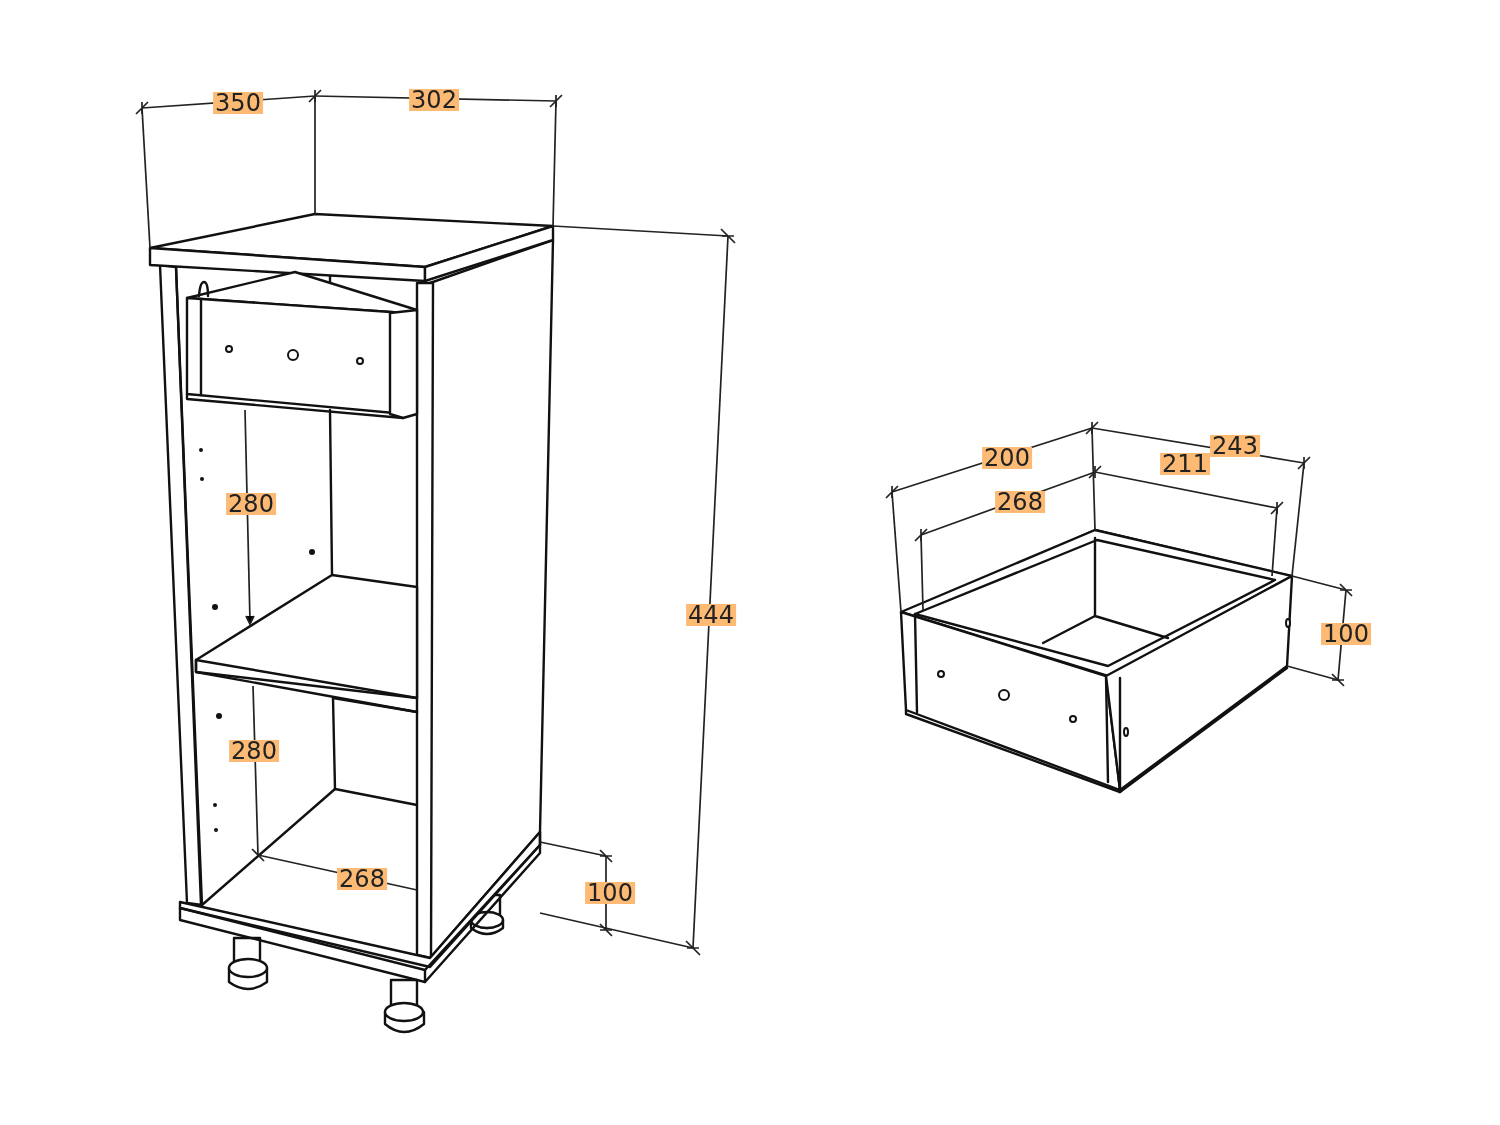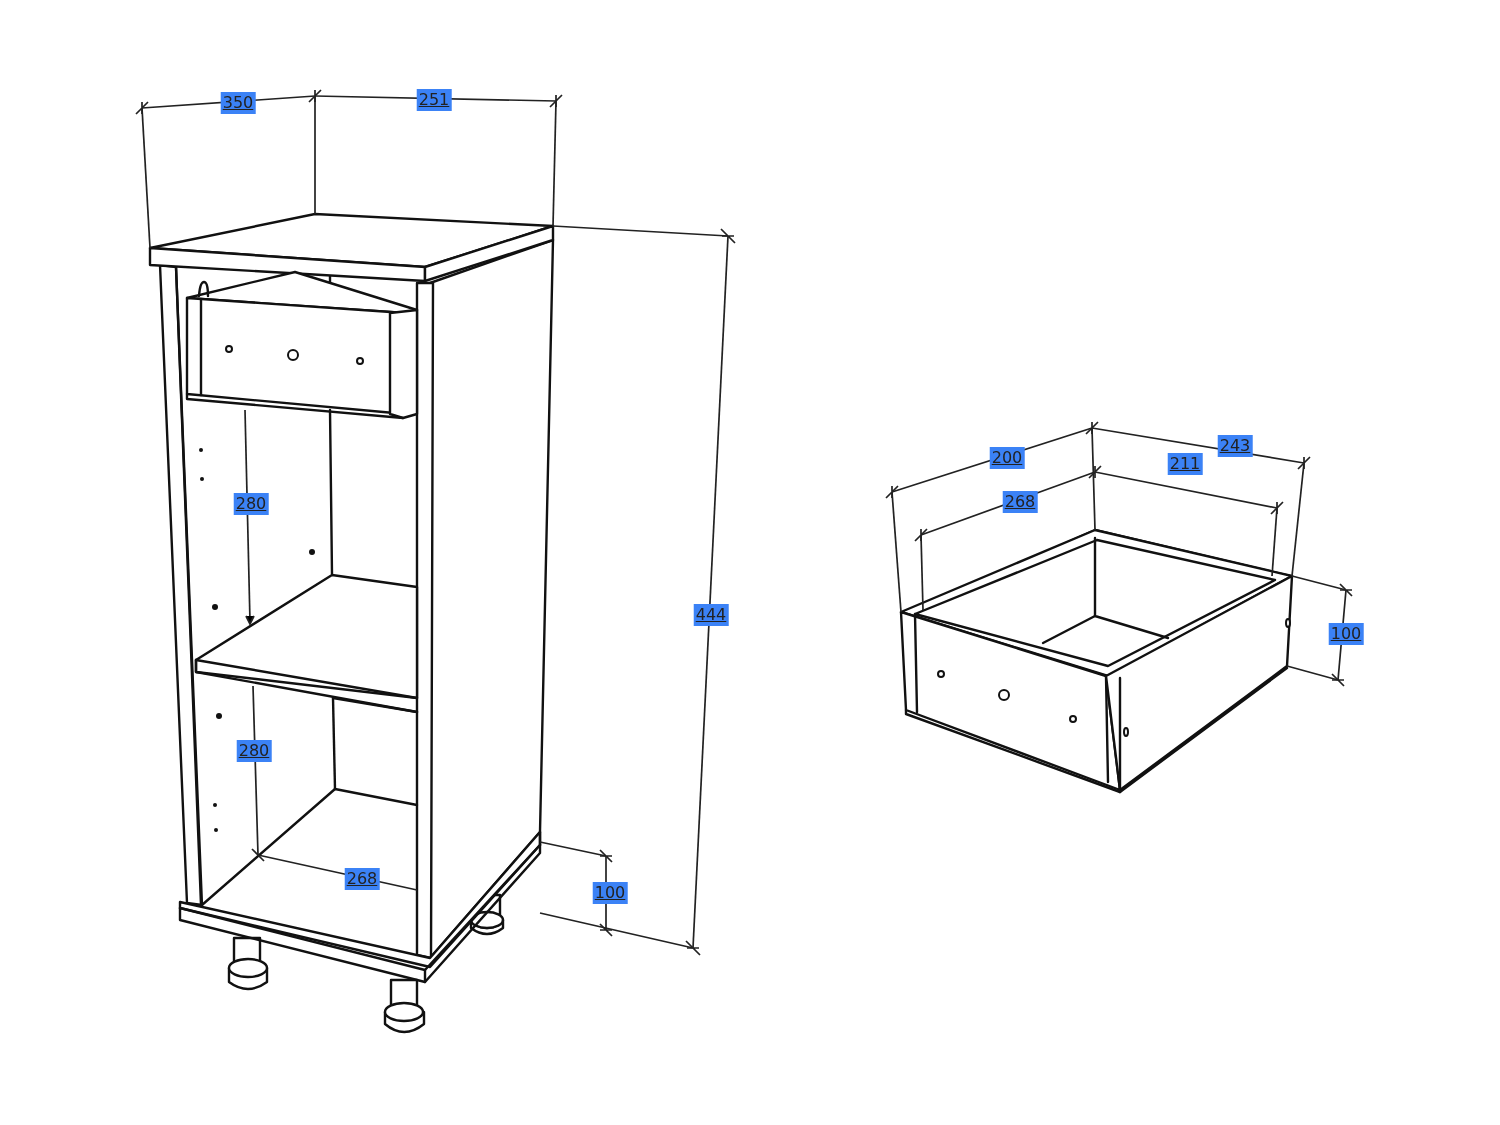--- a/index.html
+++ b/index.html
@@ -4,22 +4,22 @@
 <style>
   html, body { margin: 0; padding: 0; background: #ffffff; }
   body { width: 1500px; height: 1125px; overflow: hidden; position: relative; }
   svg { position: absolute; left: 0; top: 0; }
   .ln { stroke: #111; stroke-width: 2.4; fill: none; stroke-linejoin: round; stroke-linecap: round; }
   .pf { stroke: #111; stroke-width: 2.4; fill: #ffffff; stroke-linejoin: round; }
   .dim { stroke: #222; stroke-width: 1.7; fill: none; }
   .tick { stroke: #222; stroke-width: 1.7; }
   .hole { stroke: #111; stroke-width: 2; fill: #fff; }
   .dot { fill: #111; }
-  .lbl { position: absolute; font-family: "DejaVu Sans", sans-serif; font-size: 16px; color: #222;
-         background: #3b82f6; line-height: 22px; padding: 0 2px; transform: translate(-50%, -50%); white-space: nowrap; text-decoration: underline; }
+  .lbl { position: absolute; font-family: "DejaVu Sans", sans-serif; font-size: 24px; color: #222;
+         background: #fdba74; line-height: 22px; padding: 0 2px; transform: translate(-50%, -50%); white-space: nowrap; }
 </style>
 </head>
 <body>
 
 <svg width="1500" height="1125" viewBox="0 0 1500 1125">
 
   <g>
 
     <g>
 
@@ -169,21 +169,21 @@
 
     <path class="dim" d="M1292 576 L1346 590"></path>
     <path class="dim" d="M1287 666 L1338 680"></path>
     <path class="dim" d="M1346 590 L1338 680"></path>
     <path class="tick" d="M1340 584 L1352 596 M1340 590 L1352 590"></path>
     <path class="tick" d="M1332 674 L1344 686 M1332 680 L1344 680"></path>
   </g>
 </svg>
 
 <div class="lbl" style="left:238px; top:103px;">350</div>
-<div class="lbl" style="left:434px; top:100px;">251</div>
+<div class="lbl" style="left:434px; top:100px;">302</div>
 <div class="lbl" style="left:711px; top:615px;">444</div>
 <div class="lbl" style="left:610px; top:893px;">100</div>
 <div class="lbl" style="left:251px; top:504px;">280</div>
 <div class="lbl" style="left:254px; top:751px;">280</div>
 <div class="lbl" style="left:362px; top:879px;">268</div>
 
 <div class="lbl" style="left:1007px; top:458px;">200</div>
 <div class="lbl" style="left:1196px; top:446px;margin-left:39px;">243</div>
 <div class="lbl" style="left:1020px; top:502px;">268</div>
 <div class="lbl" style="left:1185px; top:464px;">211</div>

